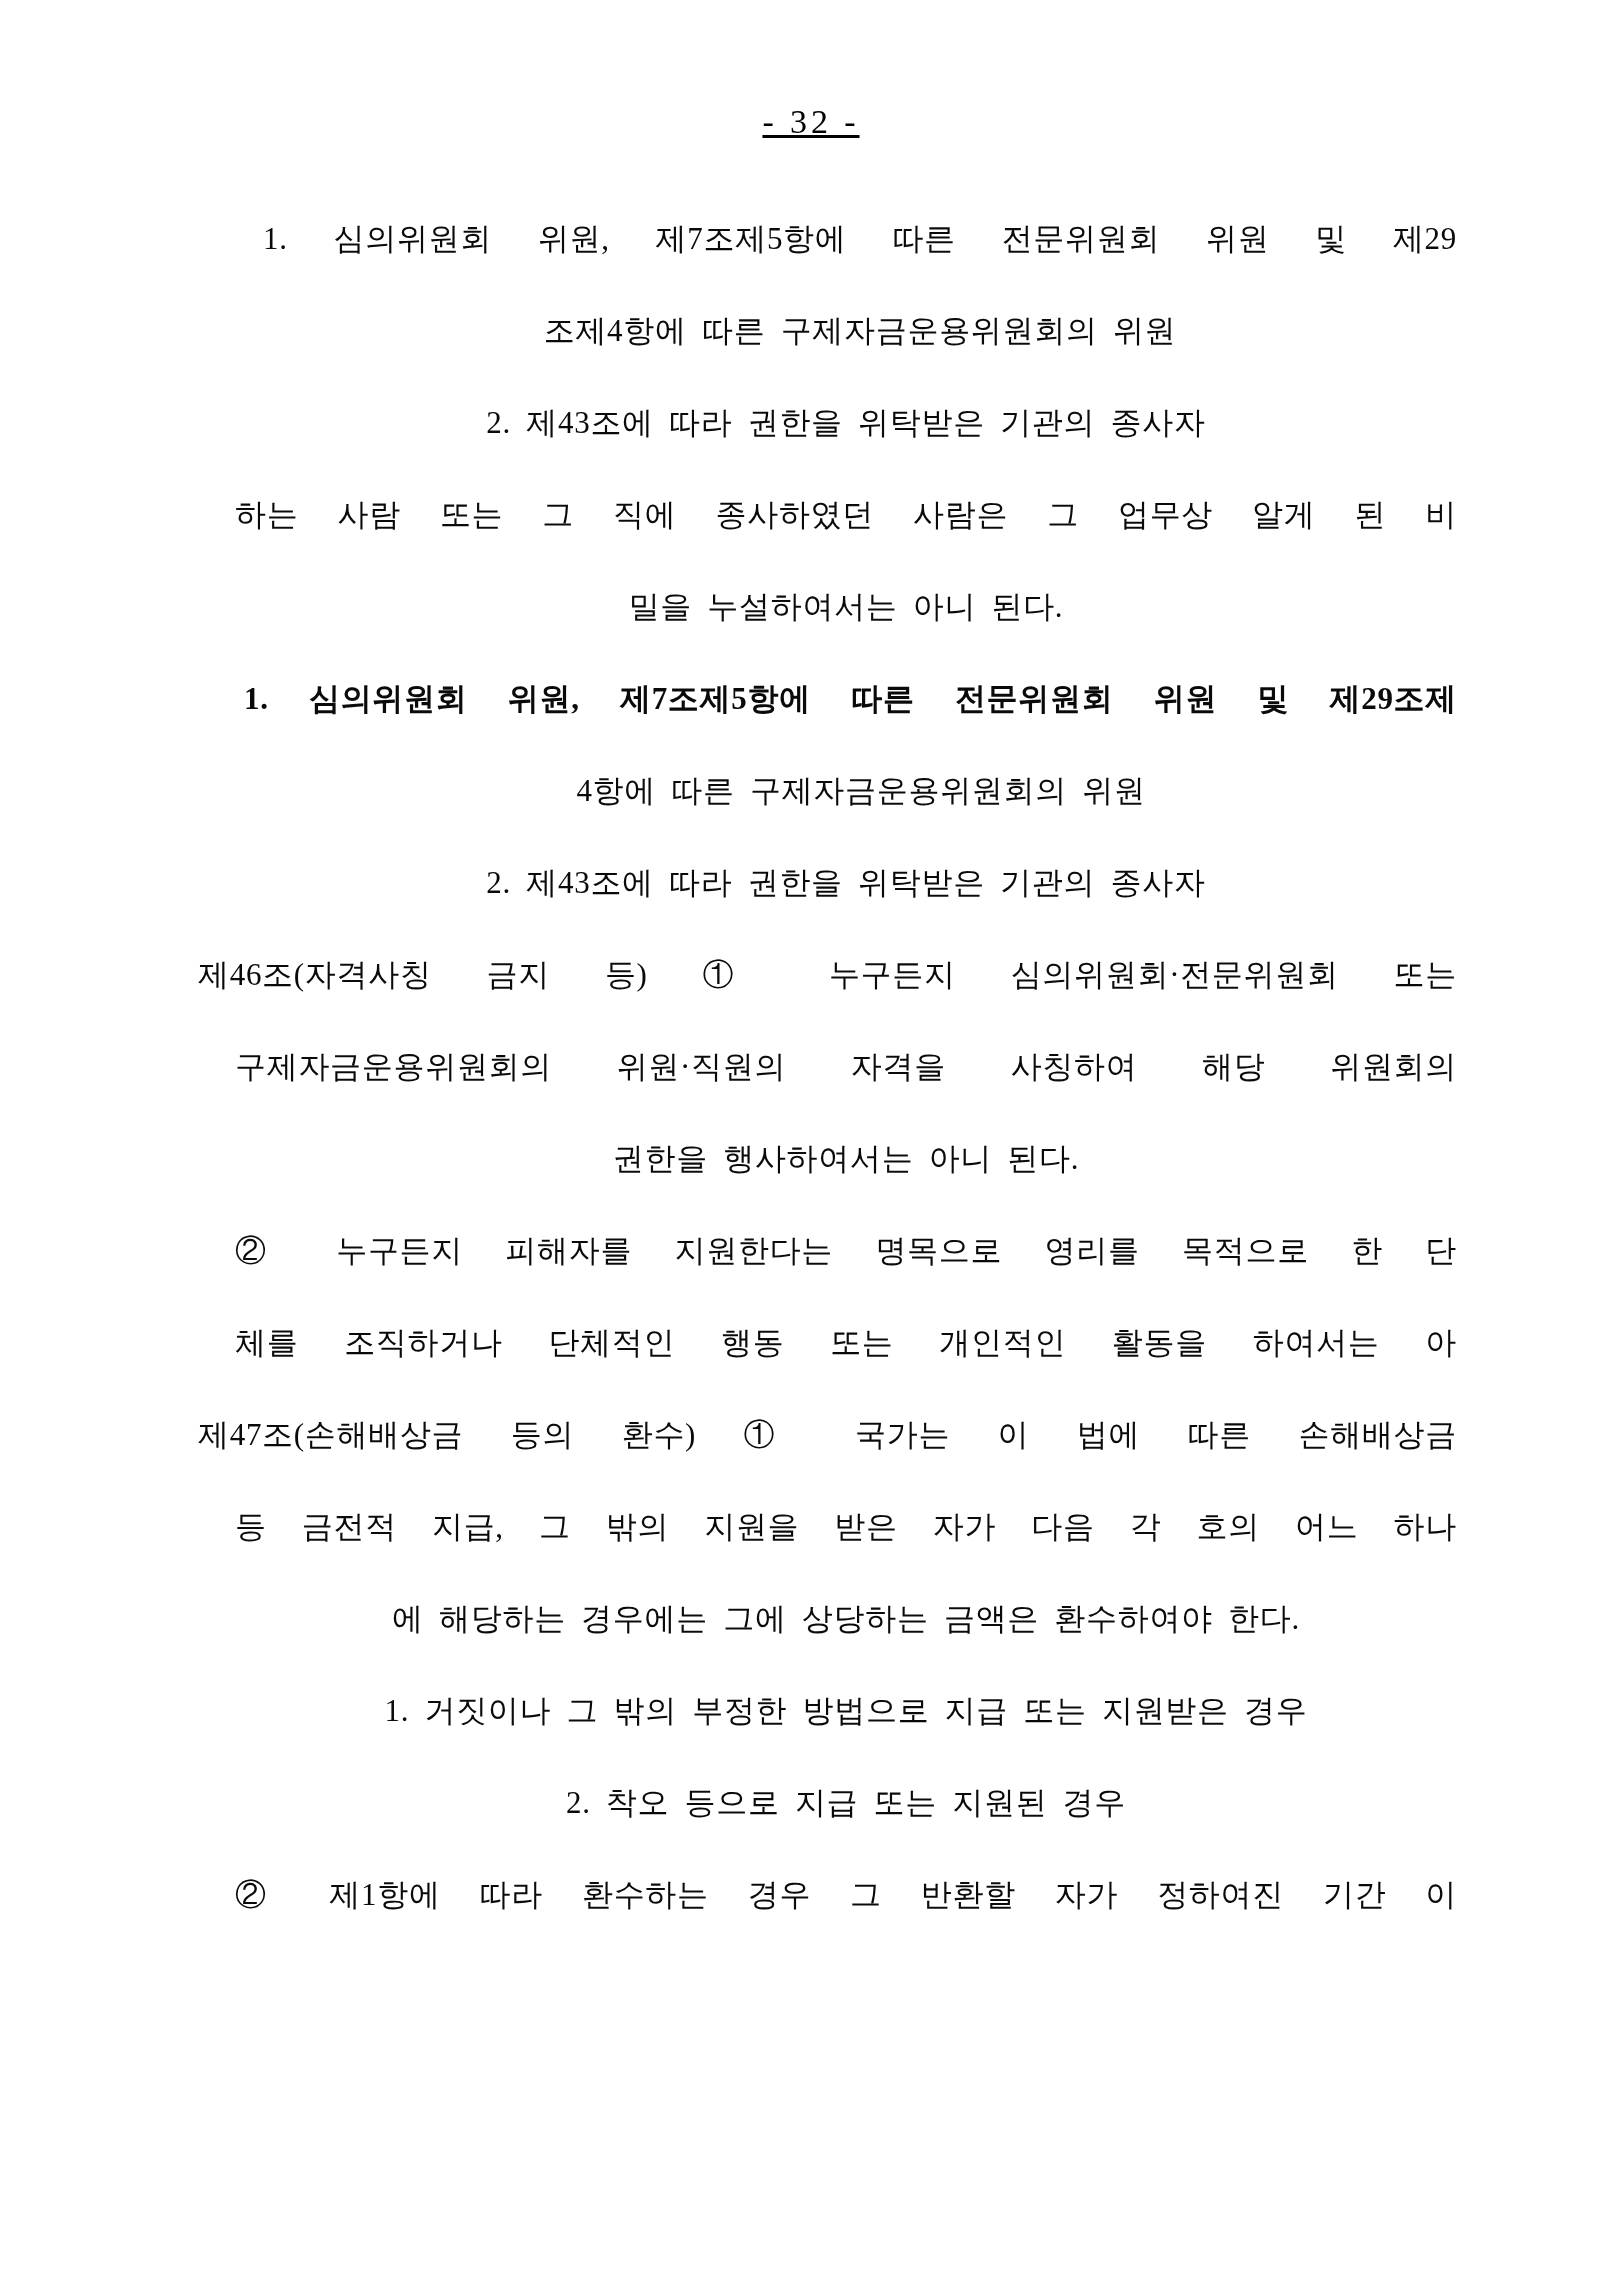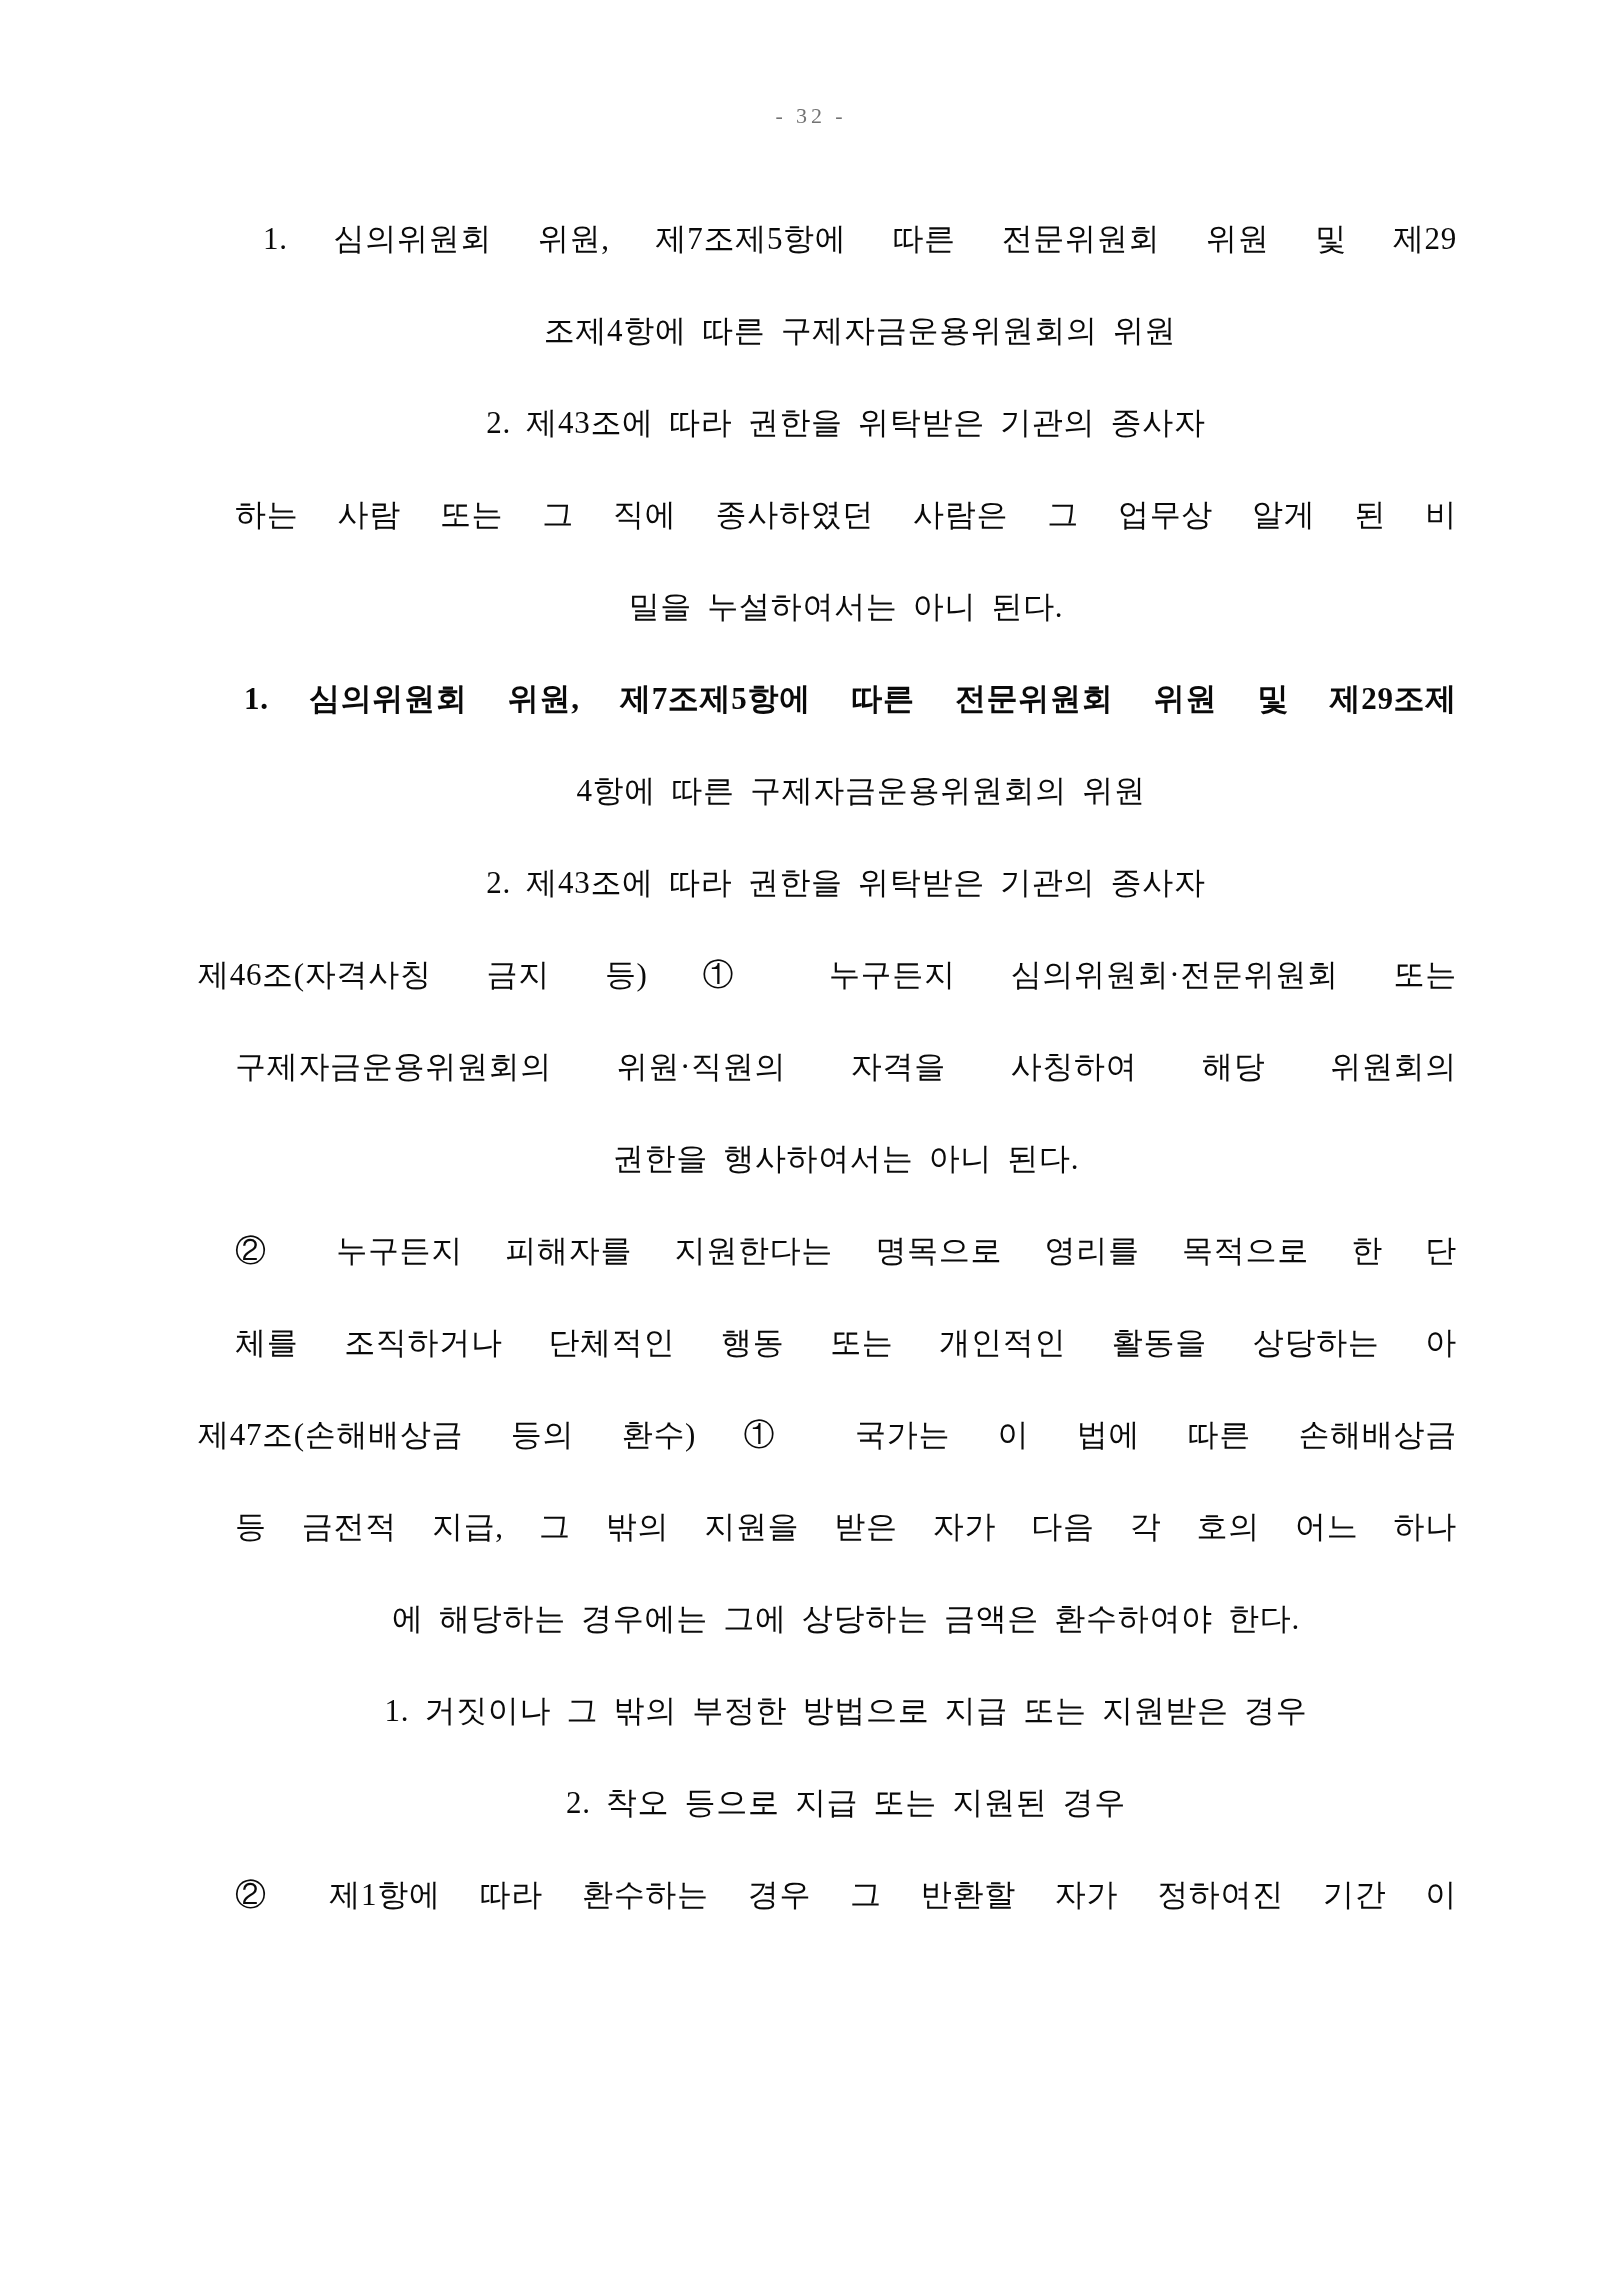--- a/index.html
+++ b/index.html
@@ -15,23 +15,24 @@
     color: #000000;
     font-family: "Liberation Serif", "DejaVu Serif", serif;
     overflow: hidden;
   }
   .page-number {
     position: absolute;
     top: 103px;
     left: 0;
     width: 100%;
     text-align: center;
-    font-size: 22px;
+    font-size: 34px;
     letter-spacing: 3.9px;
-    color: #737373;
+    color: #000000;
+    text-decoration: underline;
   }
   .doc-body {
     position: absolute;
     top: 193px;
     left: 198px;
     right: 165px;
     font-size: 31px;
     line-height: 92px;
     letter-spacing: 0.7px;
     word-spacing: 0.22em;
@@ -59,21 +60,21 @@
       <div class="line" style="padding-left: 37px;">2. 제43조에 따라 권한을 위탁받은 기관의 종사자</div>
       <div class="line just" style="padding-left: 37px;">하는 사람 또는 그 직에 종사하였던 사람은 그 업무상 알게 된 비</div>
       <div class="line" style="padding-left: 37px;">밀을 누설하여서는 아니 된다.</div>
       <div class="line just" style="padding-left: 46px; font-weight: bold;">1. 심의위원회 위원, 제7조제5항에 따른 전문위원회 위원 및 제29조제</div>
       <div class="line" style="padding-left: 67px;">4항에 따른 구제자금운용위원회의 위원</div>
       <div class="line" style="padding-left: 37px;">2. 제43조에 따라 권한을 위탁받은 기관의 종사자</div>
       <div class="line just" style="padding-left: 0px;">제46조(자격사칭 금지 등) ① 누구든지 심의위원회·전문위원회 또는</div>
       <div class="line just" style="padding-left: 37px;">구제자금운용위원회의 위원·직원의 자격을 사칭하여 해당 위원회의</div>
       <div class="line" style="padding-left: 37px;">권한을 행사하여서는 아니 된다.</div>
       <div class="line just" style="padding-left: 37px;">② 누구든지 피해자를 지원한다는 명목으로 영리를 목적으로 한 단</div>
-      <div class="line just" style="padding-left: 37px;">체를 조직하거나 단체적인 행동 또는 개인적인 활동을 상당하는 아</div>
+      <div class="line just" style="padding-left: 37px;">체를 조직하거나 단체적인 행동 또는 개인적인 활동을 하여서는 아</div>
       <div class="line just" style="padding-left: 0px;">제47조(손해배상금 등의 환수) ① 국가는 이 법에 따른 손해배상금</div>
       <div class="line just" style="padding-left: 37px;">등 금전적 지급, 그 밖의 지원을 받은 자가 다음 각 호의 어느 하나</div>
       <div class="line" style="padding-left: 37px;">에 해당하는 경우에는 그에 상당하는 금액은 환수하여야 한다.</div>
       <div class="line" style="padding-left: 37px;">1. 거짓이나 그 밖의 부정한 방법으로 지급 또는 지원받은 경우</div>
       <div class="line" style="padding-left: 37px;">2. 착오 등으로 지급 또는 지원된 경우</div>
       <div class="line just" style="padding-left: 37px;">② 제1항에 따라 환수하는 경우 그 반환할 자가 정하여진 기간 이</div>
     </div>
 </div>
 
 

